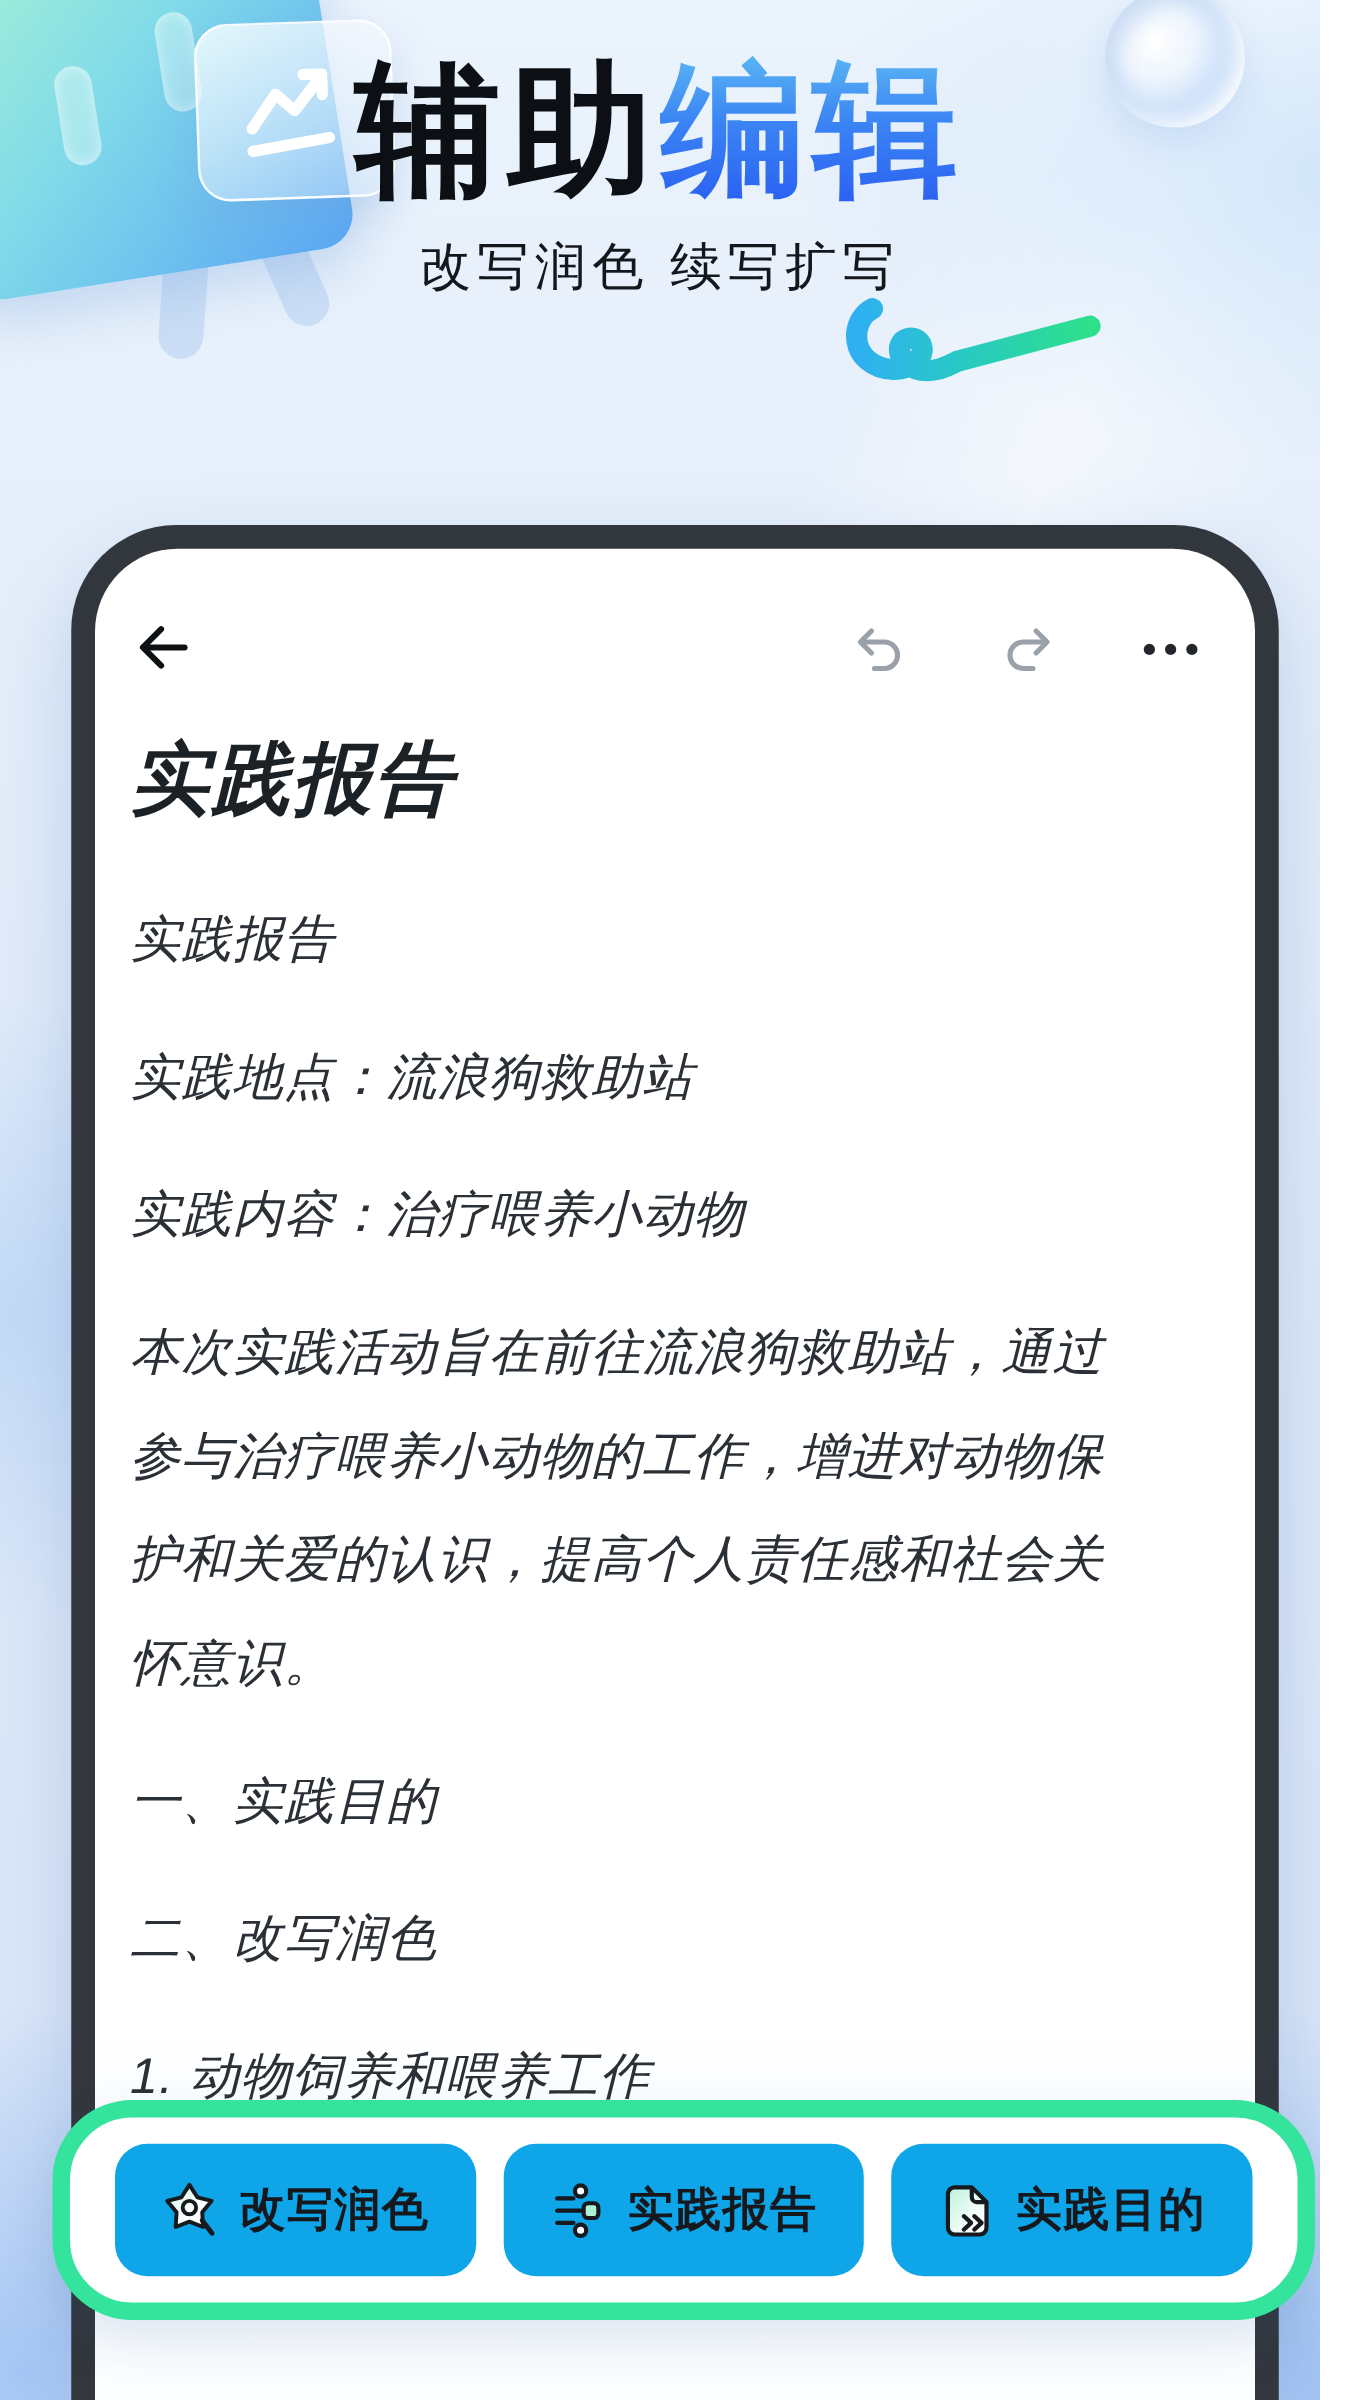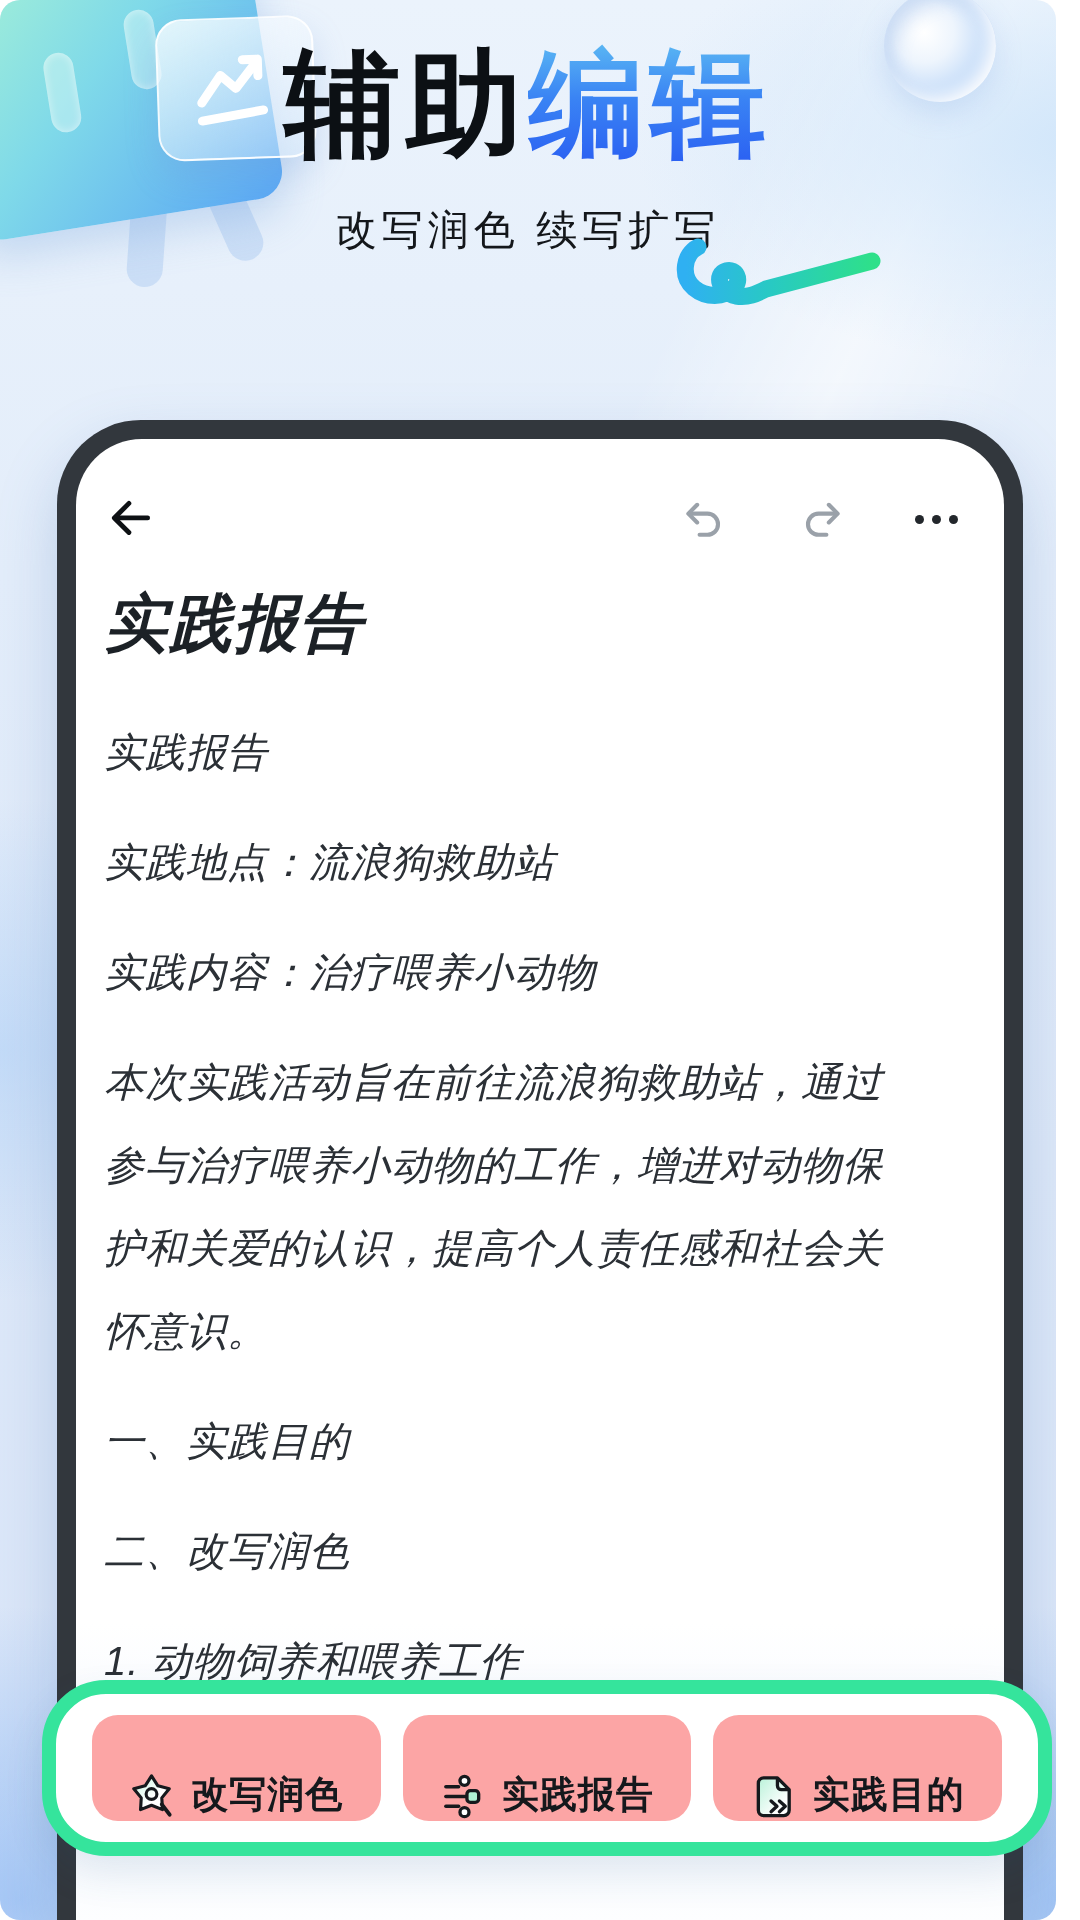--- a/index.html
+++ b/index.html
@@ -4,32 +4,32 @@
 <style>
   html,body{margin:0;padding:0;}
   body{font-family:"Liberation Sans","DejaVu Sans",sans-serif;}
   .page{position:relative;width:1056px;height:1920px;overflow:hidden;
         background:
           radial-gradient(460px 420px at 20px 1900px, rgba(125,175,242,.60), rgba(125,175,242,0) 70%),
           radial-gradient(460px 420px at 1060px 1900px, rgba(125,175,242,.60), rgba(125,175,242,0) 70%),
           radial-gradient(520px 360px at 0px 1050px, rgba(150,195,245,.38), rgba(150,195,245,0) 70%),
           radial-gradient(620px 320px at 1080px 140px, rgba(205,228,250,.85), rgba(205,228,250,0) 72%),
           linear-gradient(115deg, rgba(255,255,255,0) 42%, rgba(255,255,255,.55) 52%, rgba(255,255,255,0) 62%),
-          linear-gradient(180deg,#ebf3fc 0%,#e3edfa 30%,#dde8f8 60%,#d9e5f8 100%); border-radius: 20px;}
+          linear-gradient(180deg,#ebf3fc 0%,#e3edfa 30%,#dde8f8 60%,#d9e5f8 100%);}
 
   
   .hero-title{position:absolute;top:40px;left:0;right:0;text-align:center;
               font-size:116px;line-height:128px;font-weight:900;letter-spacing:6px;white-space:nowrap;}
   .t-black{color:#0c1014;}
   .t-blue{color:#2f6bf3;}
   @supports ((-webkit-background-clip:text) or (background-clip:text)){
     .t-blue{background:linear-gradient(180deg,#5cbaf3 0%,#3a84f4 45%,#2b61f2 95%);
             -webkit-background-clip:text;background-clip:text;color:transparent;}
   }
-  .hero-sub{position:absolute;top:203px;left:0;right:0;text-align:center;
+  .hero-sub{position:absolute;top:186px;left:0;right:0;text-align:center;
             font-size:41px;font-weight:500;letter-spacing:5px;color:#14171b;}
 
   
   .squiggle{position:absolute;left:660px;top:222px;width:230px;height:96px;}
 
   
   .bubble{position:absolute;left:884px;top:-10px;width:112px;height:112px;border-radius:50%;
           background:radial-gradient(circle at 36% 38%, #ffffff 0%, #eef5fd 30%, #c6ddf9 62%, #a9c9f3 80%, #d6e7fb 100%);
           box-shadow:inset -8px -6px 16px rgba(255,255,255,.95), inset 8px 10px 18px rgba(125,165,225,.30),
                      0 12px 26px rgba(140,175,230,.25);}
@@ -67,22 +67,22 @@
   .dots i{width:9px;height:9px;border-radius:50%;background:#23272c;}
 
   .doc{padding:16px 16px 0 28px;}
   .doc h1{margin:14px 0 44px;font-size:63px;font-weight:800;color:#1c2126;letter-spacing:2px;}
   .doc p{margin:27px 0 0;font-size:40px;line-height:83px;color:#2b3036;white-space:pre-line;letter-spacing:1px;}
 
   
   .panel{position:absolute;left:42px;top:1680px;width:1010px;height:176px;box-sizing:border-box;
          background:#ffffff;border:14px solid #35e49c;border-radius:64px;
          display:flex;gap:22px;padding:21px 36px;box-shadow:0 18px 38px rgba(45,90,140,.12);}
-  .action-btn{flex:1;background:#fca5a5;border:none;border-radius:26px;cursor:pointer;
-         display:flex;align-items:flex-end;justify-content:center;gap:15px;
+  .action-btn{flex:1;background:#0ea5e9;border:none;border-radius:26px;cursor:pointer;
+         display:flex;align-items:center;justify-content:center;gap:15px;
          font-family:inherit;font-size:37px;font-weight:700;color:#15181c;letter-spacing:1px;}
 </style>
 </head>
 <body>
 
 <div class="page">
 
   <div class="board-wrap">
     <div class="leg leg-1"></div>
     <div class="leg leg-2"></div>

